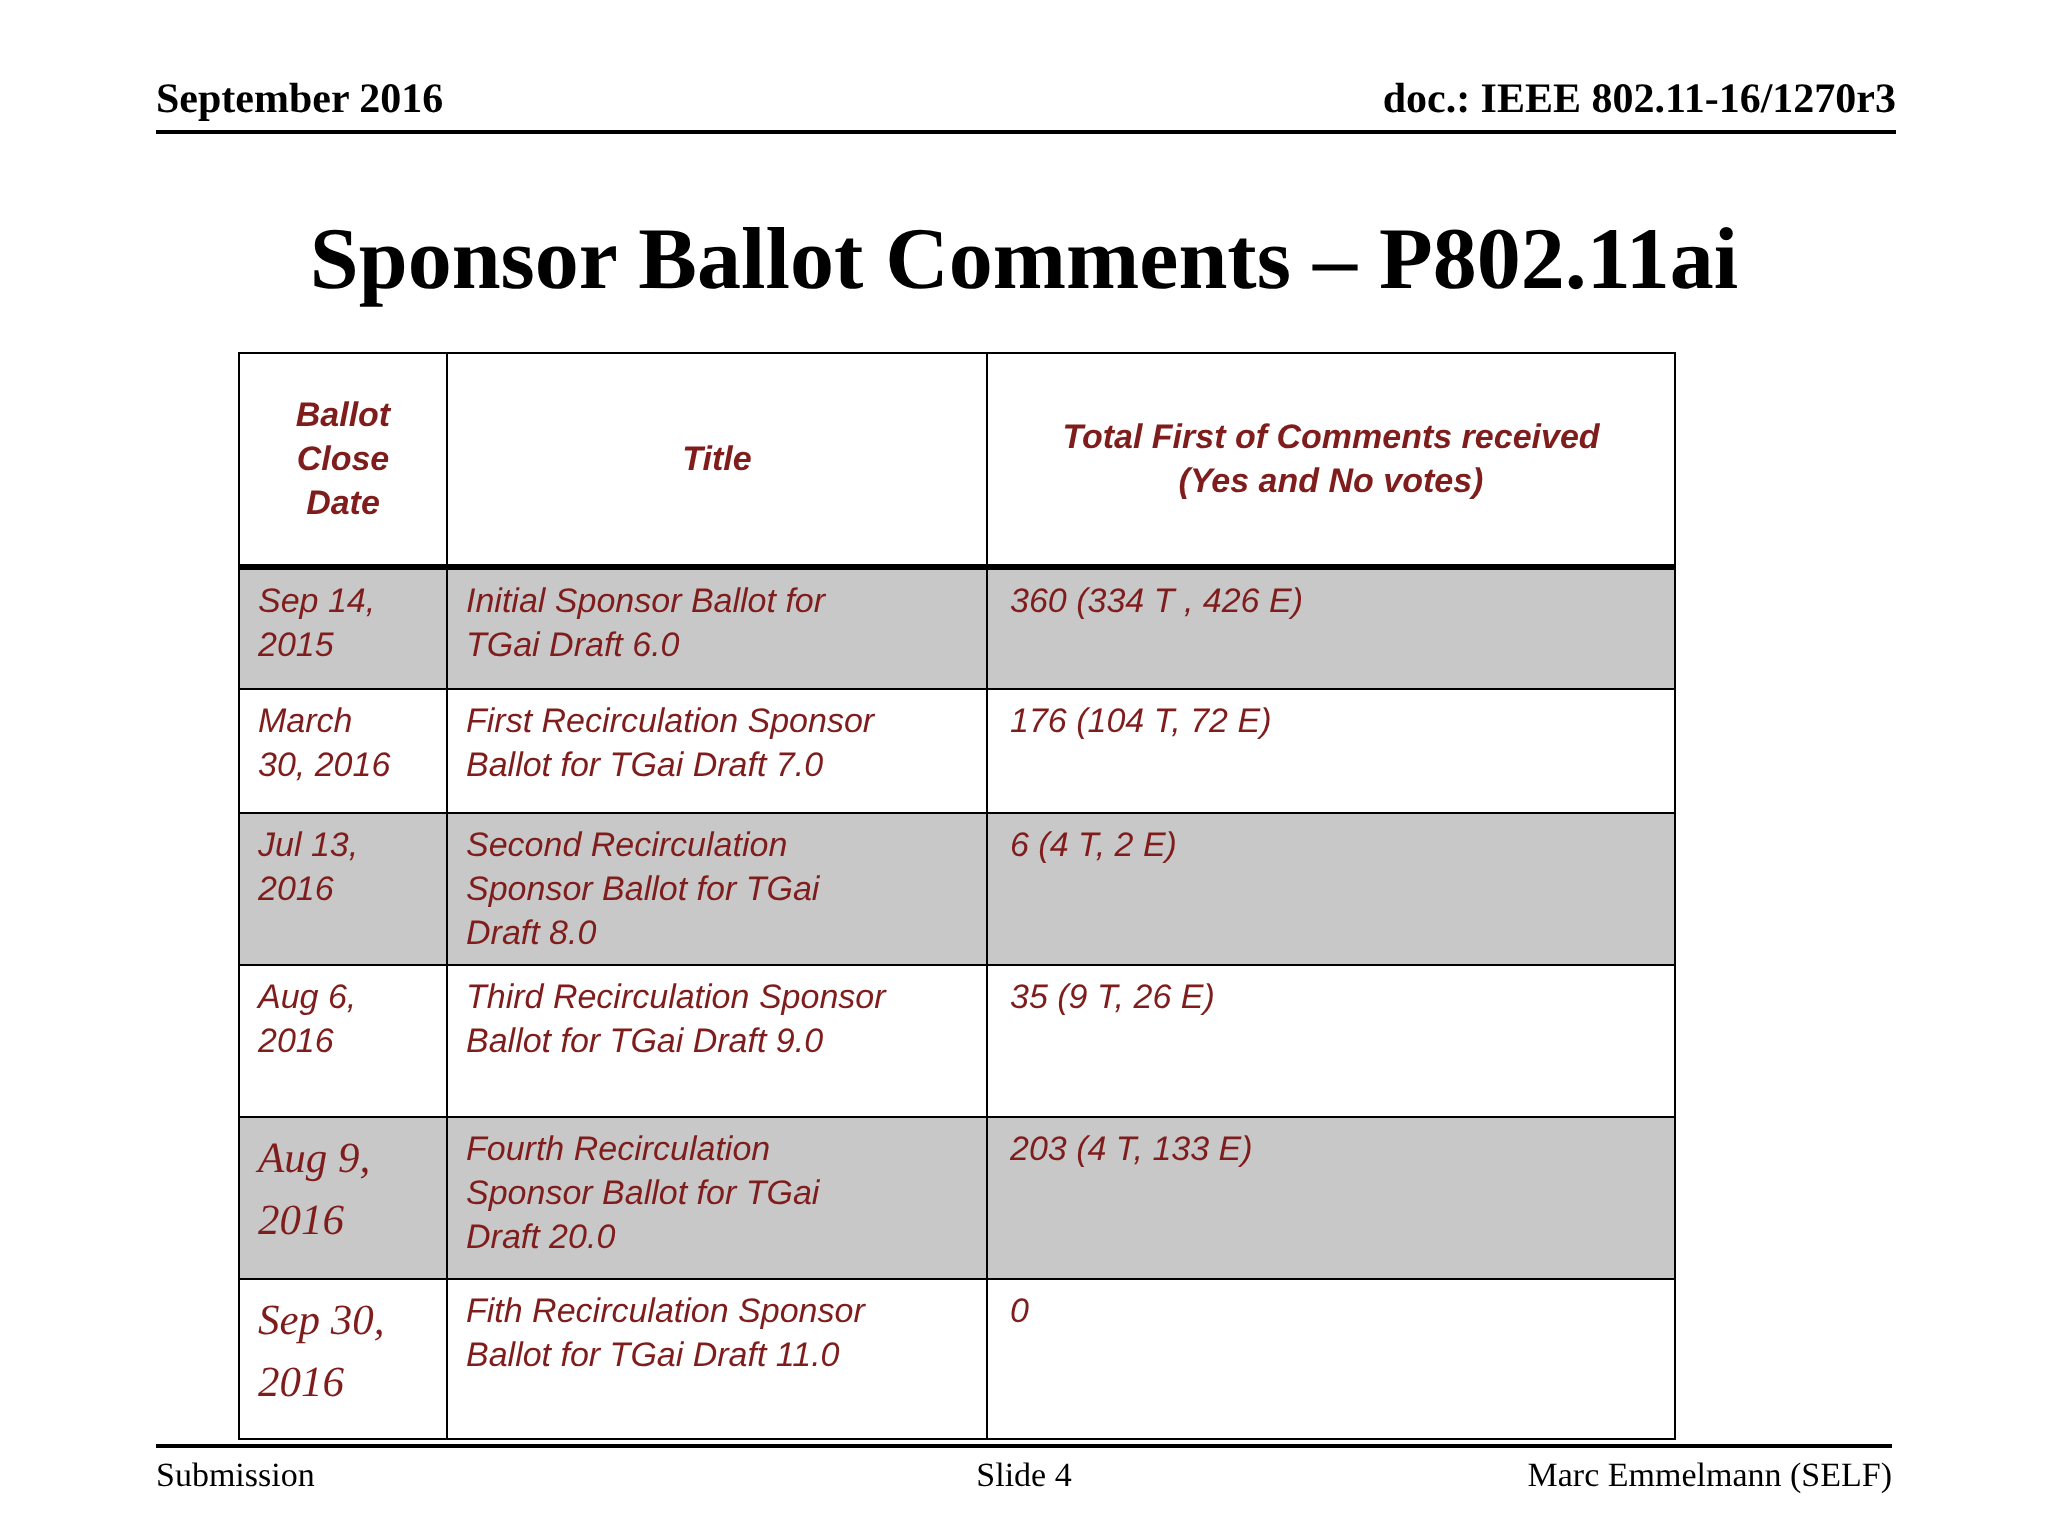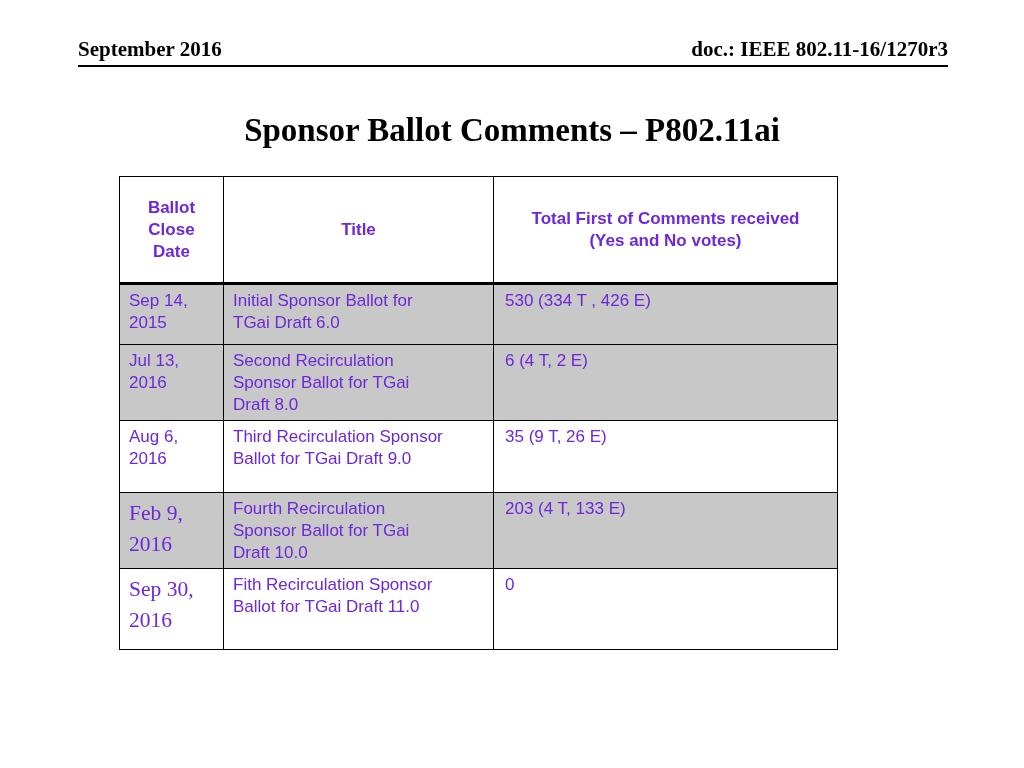--- a/index.html
+++ b/index.html
@@ -34,36 +34,37 @@
 
   
   .slide-title {
     position: absolute;
     top: 105px;
     left: 0;
     right: 0;
     text-align: center;
     font-family: "Liberation Serif", serif;
     font-weight: bold;
-    font-size: 33px;
+    font-size: 44px;
     line-height: 50px;
   }
 
   
   table.ballot-table {
     position: absolute;
     left: 119px;
     top: 176px;
     width: 718px;
     border-collapse: collapse;
     table-layout: fixed;
     font-family: "Liberation Sans", sans-serif;
     font-size: 17px;
     line-height: 22px;
-    color: #6d28d9;
+    color: #7f1d1d;
+    font-style: italic;
   }
   table.ballot-table th,
   table.ballot-table td {
     border: 1.7px solid #000000;
     white-space: pre-line;
     overflow: hidden;
   }
   table.ballot-table thead tr { height: 107px; }
   table.ballot-table th {
     font-weight: bold;
@@ -144,49 +145,61 @@
         <th>Total First of Comments received
 (Yes and No votes)</th>
       </tr>
     </thead>
     <tbody id="table-body">
         <tr class="shaded">
           <td class="date-cell">Sep 14,
 2015</td>
           <td class="title-cell">Initial Sponsor Ballot for
 TGai Draft 6.0</td>
-          <td class="comments-cell">530 (334 T , 426 E)</td>
+          <td class="comments-cell">360 (334 T , 426 E)</td>
+        </tr>
+        <tr>
+          <td class="date-cell">March
+30, 2016</td>
+          <td class="title-cell">First Recirculation Sponsor
+Ballot for TGai Draft 7.0</td>
+          <td class="comments-cell">176 (104 T, 72 E)</td>
         </tr>
         <tr class="shaded">
           <td class="date-cell">Jul 13,
 2016</td>
           <td class="title-cell">Second Recirculation
 Sponsor Ballot for TGai
 Draft 8.0</td>
           <td class="comments-cell">6 (4 T, 2 E)</td>
         </tr>
         <tr>
           <td class="date-cell">Aug 6,
 2016</td>
           <td class="title-cell">Third Recirculation Sponsor
 Ballot for TGai Draft 9.0</td>
           <td class="comments-cell">35 (9 T, 26 E)</td>
         </tr>
         <tr class="shaded">
-          <td class="date-cell serif-date">Feb 9,
+          <td class="date-cell serif-date">Aug 9,
 2016</td>
           <td class="title-cell">Fourth Recirculation
 Sponsor Ballot for TGai
-Draft 10.0</td>
+Draft 20.0</td>
           <td class="comments-cell">203 (4 T, 133 E)</td>
         </tr>
         <tr>
           <td class="date-cell serif-date">Sep 30,
 2016</td>
           <td class="title-cell">Fith Recirculation Sponsor
 Ballot for TGai Draft 11.0</td>
           <td class="comments-cell">0</td>
         </tr>
       </tbody>
   </table>
 
+  <div class="page-footer">
+    <span class="footer-left">Submission</span>
+    <span class="footer-center">Slide 4</span>
+    <span class="footer-right">Marc Emmelmann (SELF)</span>
+  </div>
 
 </div>
 
 </body></html>

